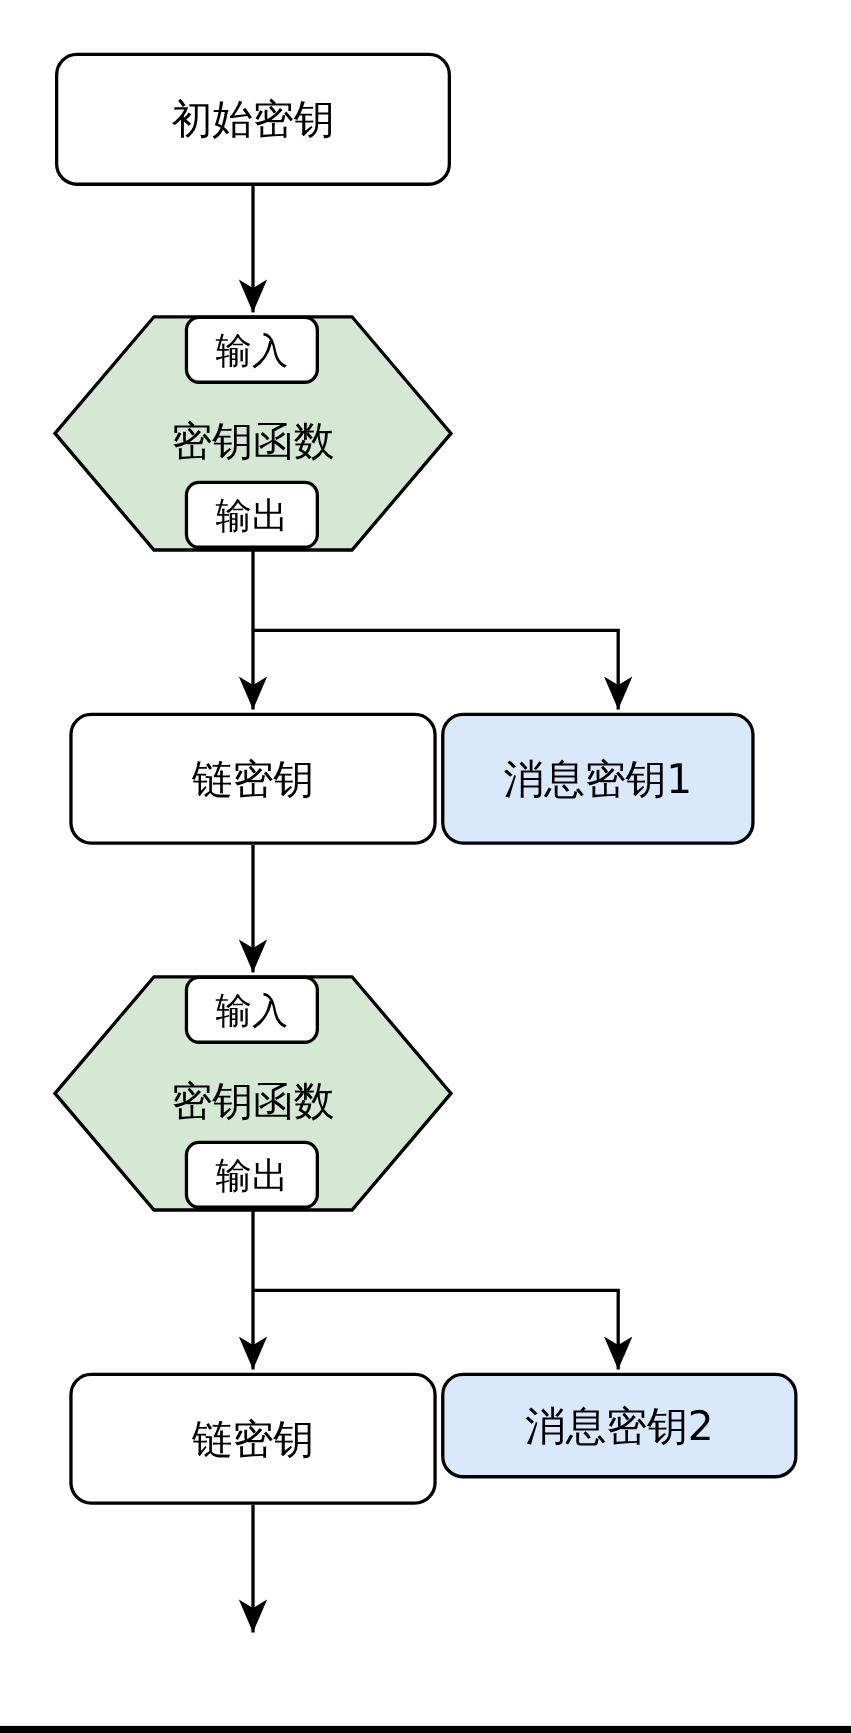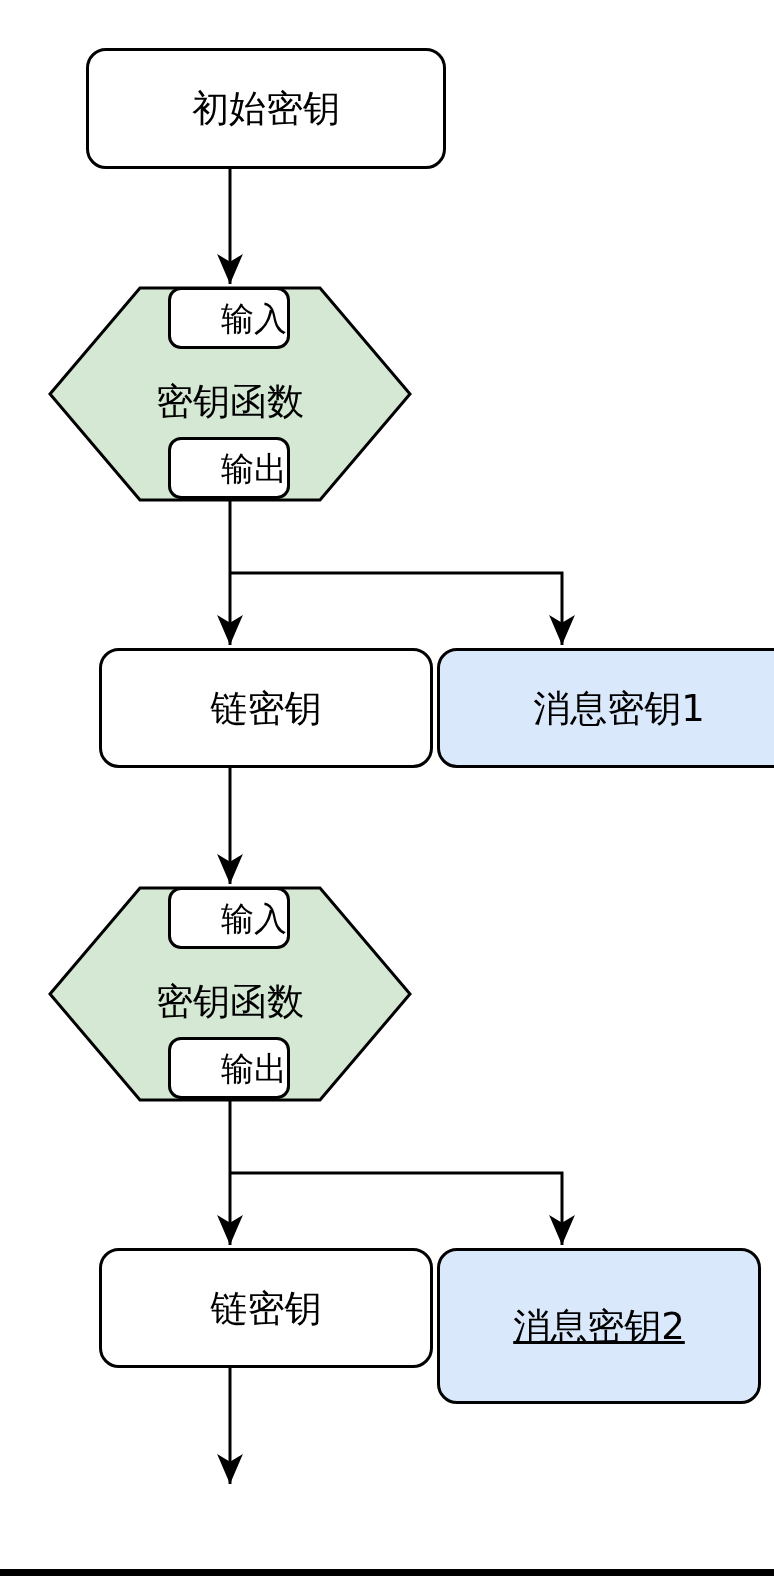--- a/index.html
+++ b/index.html
@@ -20,29 +20,29 @@
     color:var(--text);
   }
   .layer{position:absolute;left:0;top:0;width:774px;height:1576px;}
   svg.connectors{z-index:2;pointer-events:none;}
   .node{
     position:absolute;box-sizing:border-box;z-index:1;
     border:3px solid var(--stroke);
     background:var(--plain-node-fill);
     border-radius:20px;
     display:flex;align-items:center;justify-content:center;
-    font-size:37px;line-height:1;margin-left:36px;
+    font-size:37px;line-height:1;
   }
   .node.msgkey{background:var(--message-key-fill);}
   .port{
     position:absolute;box-sizing:border-box;z-index:3;
     border:3px solid var(--stroke);
     background:var(--plain-node-fill);
     border-radius:13px;
-    display:flex;align-items:center;justify-content:flex-end;
+    display:flex;align-items:center;justify-content:center;
     font-size:33px;line-height:1;
   }
   .hex-label{
     position:absolute;z-index:3;
     display:flex;align-items:flex-end;justify-content:center;
     font-size:37px;line-height:1;
   }
   .hex{fill:var(--kdf-fill);stroke:var(--stroke);stroke-width:3;}
   .edge{fill:none;stroke:var(--stroke);stroke-width:3;}
   #bottom-bar{
@@ -85,35 +85,35 @@
   <div class="hex-label" style="left:65px;top:368px;width:330px;height:52px;">
     <span>密钥函数</span>
   </div>
   <div class="port" style="left:168px;top:437px;width:122px;height:62px;">
     <span>输出</span>
   </div>
 
   <div class="node" style="left:63px;top:648px;width:334px;height:120px;">
     <span>链密钥</span>
   </div>
-  <div class="node msgkey" style="left:401px;top:648px;width:364px;height:120px;align-items:center;">
+  <div class="node msgkey" style="left:401px;top:648px;width:285px;height:120px;align-items:center;">
     <span>消息密钥1</span>
   </div>
 
   <div class="port" style="left:168px;top:887px;width:122px;height:62px;">
     <span>输入</span>
   </div>
   <div class="hex-label" style="left:65px;top:968px;width:330px;height:52px;">
     <span>密钥函数</span>
   </div>
   <div class="port" style="left:168px;top:1037px;width:122px;height:62px;">
     <span>输出</span>
   </div>
 
   <div class="node" style="left:63px;top:1248px;width:334px;height:120px;">
     <span>链密钥</span>
   </div>
-  <div class="node msgkey" style="left:401px;top:1248px;width:324px;height:156px;text-decoration:underline;">
+  <div class="node msgkey" style="left:401px;top:1248px;width:324px;height:96px;">
     <span>消息密钥2</span>
   </div>
 
   <div id="bottom-bar"></div>
 </div>
 
 </body></html>

